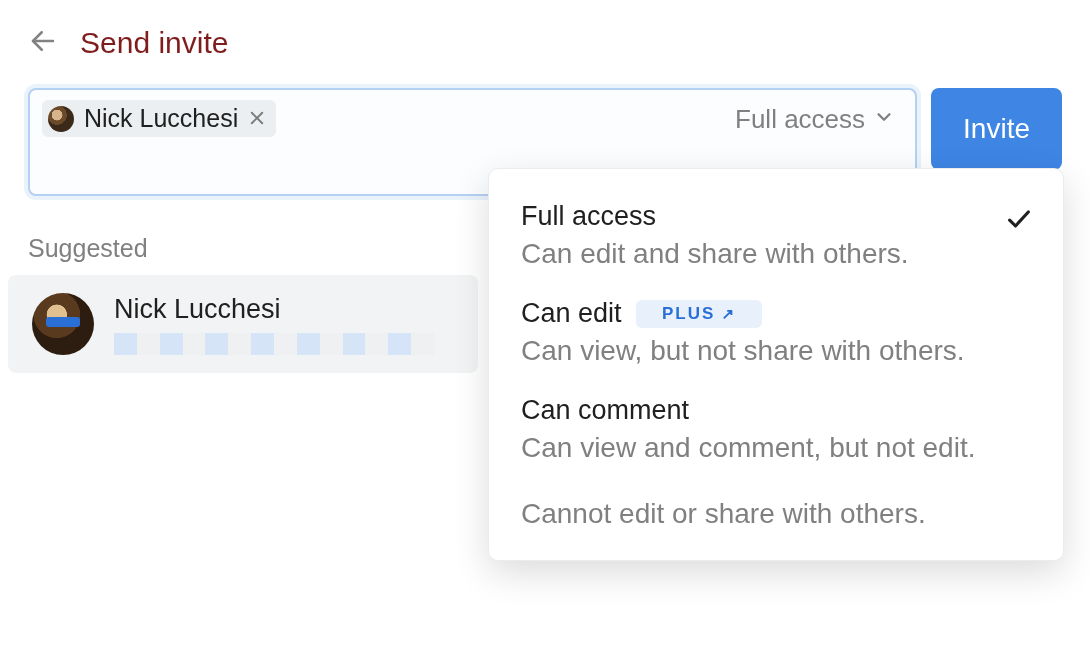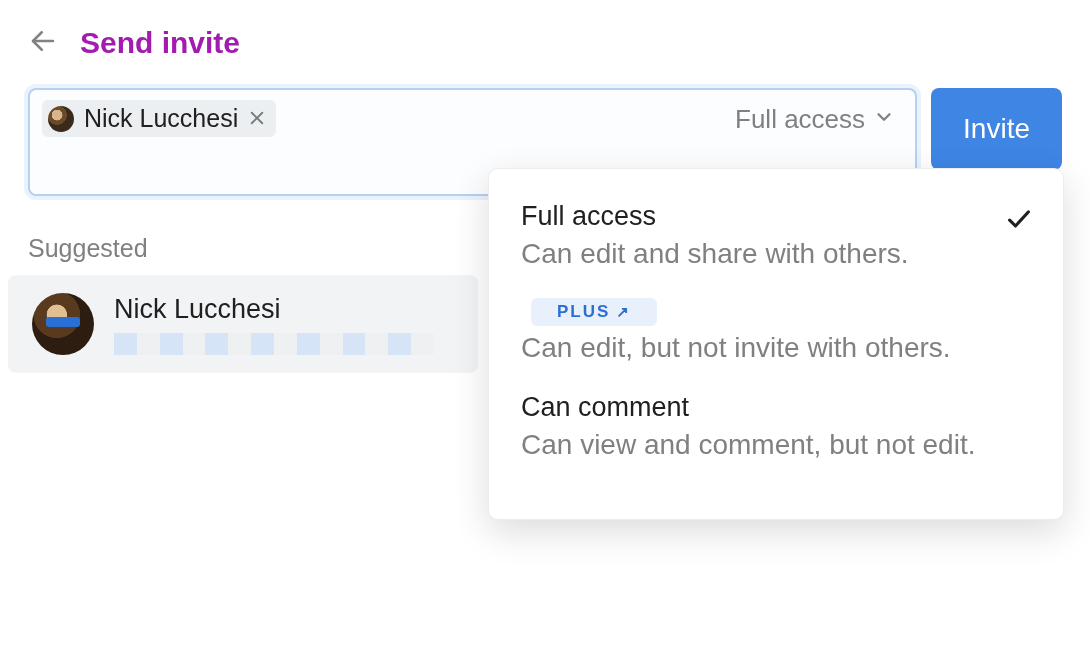--- a/index.html
+++ b/index.html
@@ -16,22 +16,22 @@
     align-items: center;
     gap: 22px;
     padding: 26px 28px 10px 28px;
   }
   .back-arrow {
     color: #828282;
     cursor: pointer;
   }
   .title {
     font-size: 30px;
-    font-weight: 700;
-    color: #a21caf;
+    font-weight: 400;
+    color: #7f1d1d;
   }
   .invite-row {
     display: flex;
     gap: 14px;
     padding: 18px 28px 0 28px;
   }
   .input-box {
     flex: 1;
     border: 2px solid #b4d0f2;
     border-radius: 8px;
@@ -262,25 +262,27 @@
   <div class="opt">
     <span class="opt-title">Full access</span>
     <span class="check">
       <svg width="28" height="28" viewBox="0 0 24 24" fill="none" stroke="#202020" stroke-width="2.7" stroke-linecap="round" stroke-linejoin="round">
           <polyline points="4 13 9 18 20 6"></polyline>
         </svg>
     </span>
     <div class="opt-desc">Can edit and share with others.</div>
   </div>
   <div class="opt">
+    <span class="opt-title">Can edit</span>
     <span class="plus-badge">
       <span>PLUS</span>
       <span class="plus-arrow">↗</span>
     </span>
-    <div class="opt-desc">Can edit, but not invite with others.</div>
+    <div class="opt-desc">Can view, but not share with others.</div>
   </div>
   <div class="opt">
     <span class="opt-title">Can comment</span>
     <div class="opt-desc">Can view and comment, but not edit.</div>
   </div>
   <div class="opt">
+    <div class="opt-desc">Cannot edit or share with others.</div>
   </div>
 </div>
 
 </body></html>

